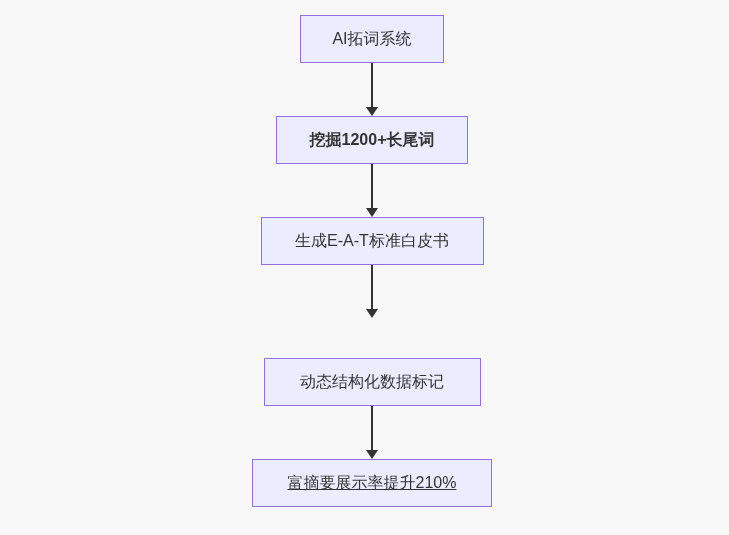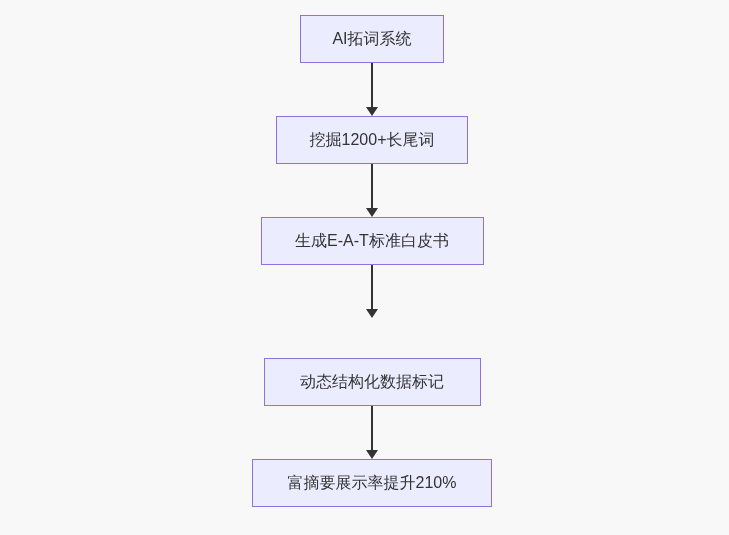--- a/index.html
+++ b/index.html
@@ -30,24 +30,24 @@
     align-items: center;
     justify-content: center;
     background: var(--node-fill, #ECECFF);
     border: 1px solid var(--node-border, #9370DB);
     color: var(--text, #333333);
     font-size: 16px;
     white-space: nowrap;
     text-align: center;
   }
   .w1 { width: 144px; }
-  .w2 { width: 192px; }
+  .w2 { width: 192px; font-weight: bold; }
   .w3 { width: 223px; }
   .w4 { width: 217px; margin-top: 40px; }
-  .w5 { width: 240px; }
+  .w5 { width: 240px; text-decoration: underline; }
   .arrow {
     height: 53px;
     display: flex;
     flex-direction: column;
     align-items: center;
   }
   .arrow .line {
     width: 2px;
     flex: 1;
     background: var(--arrow, #333333);

